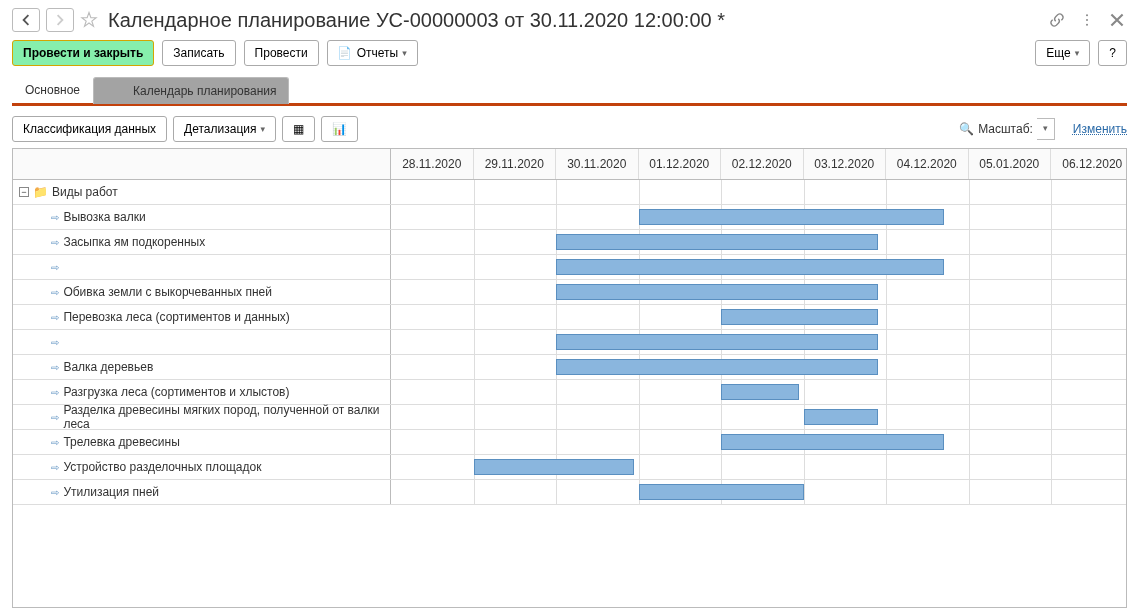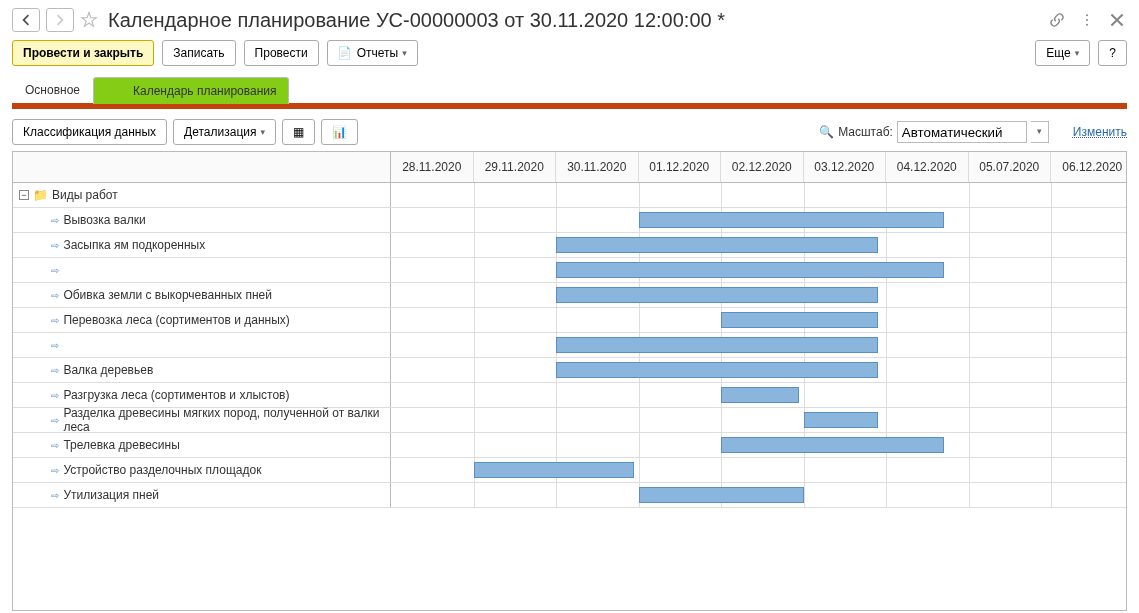--- a/index.html
+++ b/index.html
@@ -9,33 +9,33 @@
 .header { display: flex; align-items: center; gap: 6px; margin-bottom: 8px; }
 .nav-btn { width: 28px; height: 24px; border: 1px solid #bbb; background: #fff; border-radius: 3px; display: flex; align-items: center; justify-content: center; cursor: pointer; color: #555; }
 .nav-btn svg { width: 12px; height: 12px; }
 .star-icon { color: #bbb; display: flex; align-items: center; }
 .title { font-size: 20px; font-weight: normal; flex: 1; margin-left: 4px; }
 .header-right { display: flex; gap: 10px; align-items: center; }
 .icon-btn { width: 20px; height: 20px; display: flex; align-items: center; justify-content: center; cursor: pointer; color: #888; }
 
 .toolbar { display: flex; gap: 8px; margin-bottom: 10px; align-items: center; }
 .btn { padding: 4px 10px; border: 1px solid #aaa; background: #fff; border-radius: 3px; cursor: pointer; font-size: 12px; height: 26px; display: flex; align-items: center; gap: 4px; }
-.btn-primary { background: #fef9c3; border-color: #d4a500; font-weight: bold; }
+.btn-primary { background: #86efac; border-color: #d4a500; font-weight: bold; }
 .btn-drop::after { content: " ▾"; font-size: 9px; color: #666; }
 .toolbar-spacer { flex: 1; }
 
-.tabs { display: flex; border-bottom: 6px solid #c2410c; margin-bottom: 10px; }
+.tabs { display: flex; border-bottom: 3px solid #c2410c; margin-bottom: 10px; }
 .tab { padding: 6px 12px; cursor: pointer; border: 1px solid transparent; border-bottom: none; }
-.tab.active { border-color: #bbb; background: #84cc16; border-radius: 3px 3px 0 0; position: relative; top: 1px; padding-left: 39px; }
+.tab.active { border-color: #bbb; background: #a3a3a3; border-radius: 3px 3px 0 0; position: relative; top: 1px; padding-left: 39px; }
 
 .sub-toolbar { display: flex; gap: 6px; align-items: center; margin-bottom: 6px; }
 .scale-group { margin-left: auto; display: flex; align-items: center; gap: 4px; }
 .scale-select { border: 1px solid #bbb; padding: 2px 4px; width: 130px; height: 22px; }
 .scale-dd { border: 1px solid #bbb; border-left: none; width: 18px; height: 22px; text-align: center; font-size: 9px; color: #666; line-height: 18px; }
-.link { color: #2a6aa8; cursor: pointer; text-decoration: underline dotted; margin-left: 20px; }
+.link { color: #2a6aa8; cursor: pointer; text-decoration: underline dotted; margin-left: 14px; }
 
 .gantt { border: 1px solid #bbb; display: flex; flex-direction: column; height: 460px; }
 .gantt-header { display: flex; border-bottom: 1px solid #bbb; background: #fafafa; }
 .tree-col { width: 378px; border-right: 1px solid #bbb; flex-shrink: 0; }
 .date-col { width: 82.5px; border-right: 1px solid #ddd; text-align: center; padding: 8px 0; flex-shrink: 0; }
 .date-col:last-child { border-right: none; }
 
 .gantt-body { flex: 1; overflow: auto; position: relative; }
 .gantt-row { display: flex; height: 25px; border-bottom: 1px solid #ddd; align-items: center; }
 .tree-cell { width: 378px; border-right: 1px solid #bbb; padding: 0 6px; display: flex; align-items: center; gap: 4px; flex-shrink: 0; height: 100%; }
@@ -114,38 +114,37 @@
   <button class="btn btn-drop">Детализация</button>
   <button class="btn">
         <span>▦</span>
       </button>
   <button class="btn">
         <span>📊</span>
       </button>
   <div class="scale-group">
     <span>🔍</span>
     <span>Масштаб:</span>
-    <input class="scale-select" value="Автоматический" style="">
     <div class="scale-dd">▾</div>
     <span class="link">Изменить</span>
   </div>
 </div>
 
 <div class="gantt">
   <div class="gantt-header">
     <div class="tree-col" style="padding:8px 0;"></div>
     <div id="date-headers" style="display:flex;">
           <div class="date-col">28.11.2020</div>
           <div class="date-col">29.11.2020</div>
           <div class="date-col">30.11.2020</div>
           <div class="date-col">01.12.2020</div>
           <div class="date-col">02.12.2020</div>
           <div class="date-col">03.12.2020</div>
           <div class="date-col">04.12.2020</div>
-          <div class="date-col">05.07.2020</div>
+          <div class="date-col">05.01.2020</div>
           <div class="date-col">06.12.2020</div>
         </div>
   </div>
   <div class="gantt-body" id="gantt-body">
         <div class="gantt-row">
           <div class="tree-cell root">
   <span class="exp-icon">−</span>
   <span class="folder-icon">📁</span>
   <span>Виды работ</span>
 </div>

